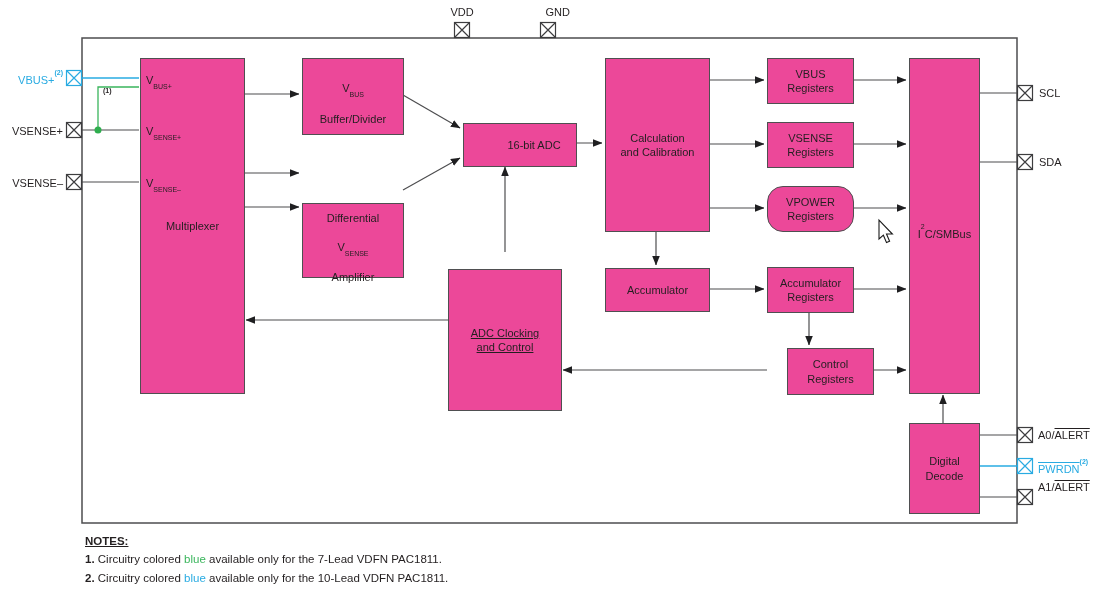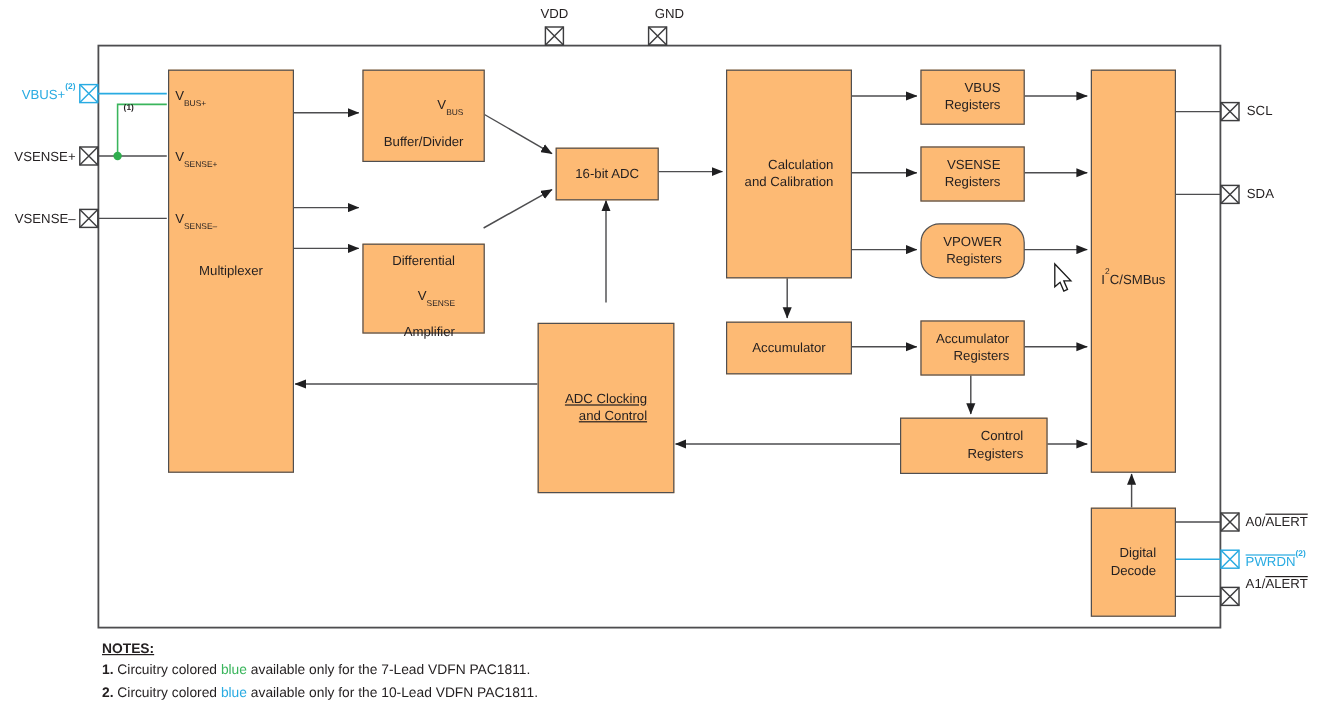--- a/index.html
+++ b/index.html
@@ -2,22 +2,22 @@
 <html><head>
 <meta charset="utf-8">
 <style>
   html,body{margin:0;padding:0;background:#ffffff;}
   .stage{
     position:relative;width:1100px;height:599px;background:#ffffff;
     font-family:"Liberation Sans", sans-serif;color:#231f20;overflow:hidden;
   }
   .stage svg.wires{position:absolute;left:0;top:0;z-index:1;}
   .block{
-    position:absolute;z-index:2;border:1.4px solid #4f4f51;background:#fdba74;
-    display:flex;align-items:center;justify-content:center;text-align:right;
+    position:absolute;z-index:2;border:1.4px solid #4f4f51;background:#ec4899;
+    display:flex;align-items:center;justify-content:center;text-align:center;
     font-size:11px;line-height:1.3;white-space:pre-line;color:#231f20;
   }
   .lbl{position:absolute;z-index:3;font-size:11px;line-height:14px;white-space:nowrap;}
   .lbl.right-al{text-align:right;}
   .blue{color:#29abe2;}
   .green{color:#3ab55c;}
   sub.vs{font-size:7px;position:relative;top:2px;letter-spacing:0;}
   sup.ref{font-size:7px;font-weight:bold;position:relative;top:-4px;}
   sup.i2{font-size:7px;position:relative;top:-4px;}
   .ovl{text-decoration:overline;text-decoration-thickness:1px;}
@@ -165,21 +165,21 @@
   </div>
 
   <div class="block" style="left:302px;top:155px;width:100px;height:73px;margin-top:48px;">
     <span>
       <span>Differential</span><br>
       <span>V</span><sub class="vs">SENSE</sub><br>
       <span>Amplifier</span>
     </span>
   </div>
 
-  <div class="block" style="left:463px;top:123px;width:84px;height:42px;">
+  <div class="block" style="left:463px;top:123px;width:84px;height:42px;padding-left:28px;">
     <span>16-bit ADC</span>
   </div>
 
   <div class="block" style="left:605px;top:58px;width:103px;height:172px;">
     <span>Calculation
 and Calibration</span>
   </div>
 
   <div class="block" style="left:605px;top:268px;width:103px;height:42px;">
     <span>Accumulator</span>
@@ -203,21 +203,21 @@
   <div class="block" style="left:767px;top:186px;width:85px;height:44px;border-radius:16px;">
     <span>VPOWER
 Registers</span>
   </div>
 
   <div class="block" style="left:767px;top:267px;width:85px;height:44px;">
     <span>Accumulator
 Registers</span>
   </div>
 
-  <div class="block" style="left:750px;top:348px;width:85px;height:45px;padding-left:36px;">
+  <div class="block" style="left:787px;top:348px;width:85px;height:45px;">
     <span>Control
 Registers</span>
   </div>
 
   <div class="block" style="left:909px;top:58px;width:69px;height:334px;">
     <span>
       <span>I</span><sup class="i2">2</sup><span>C/SMBus</span>
     </span>
   </div>
 

